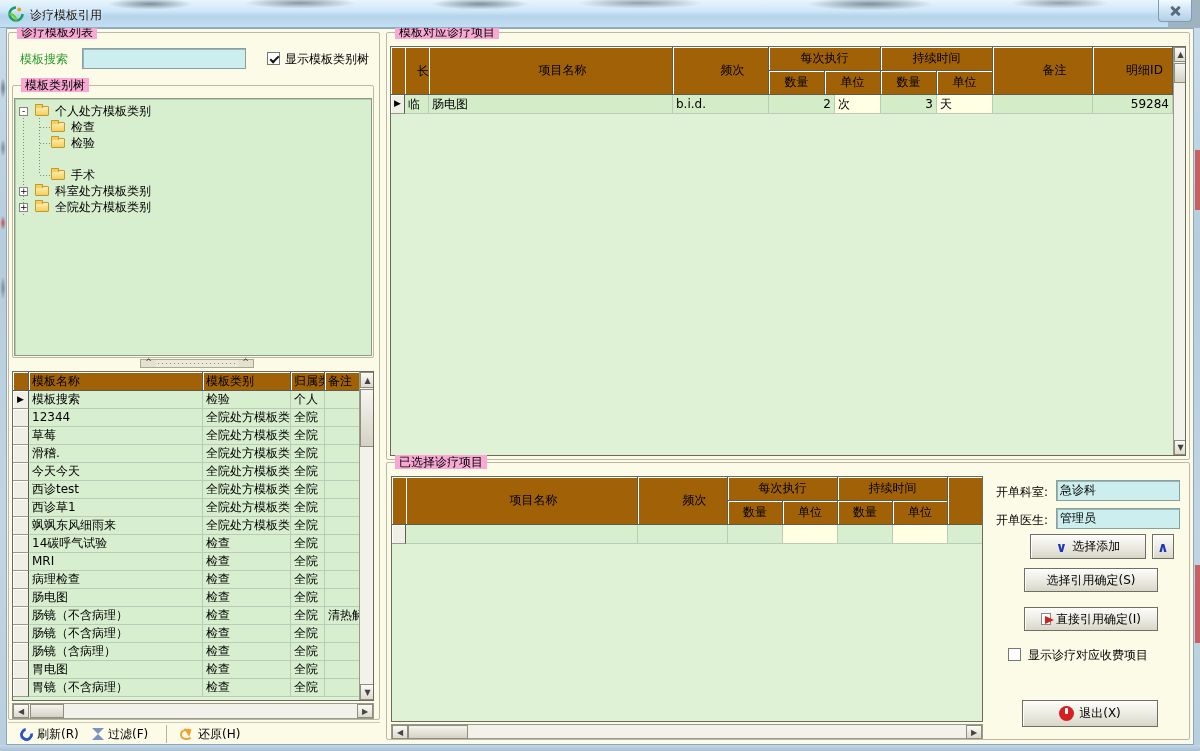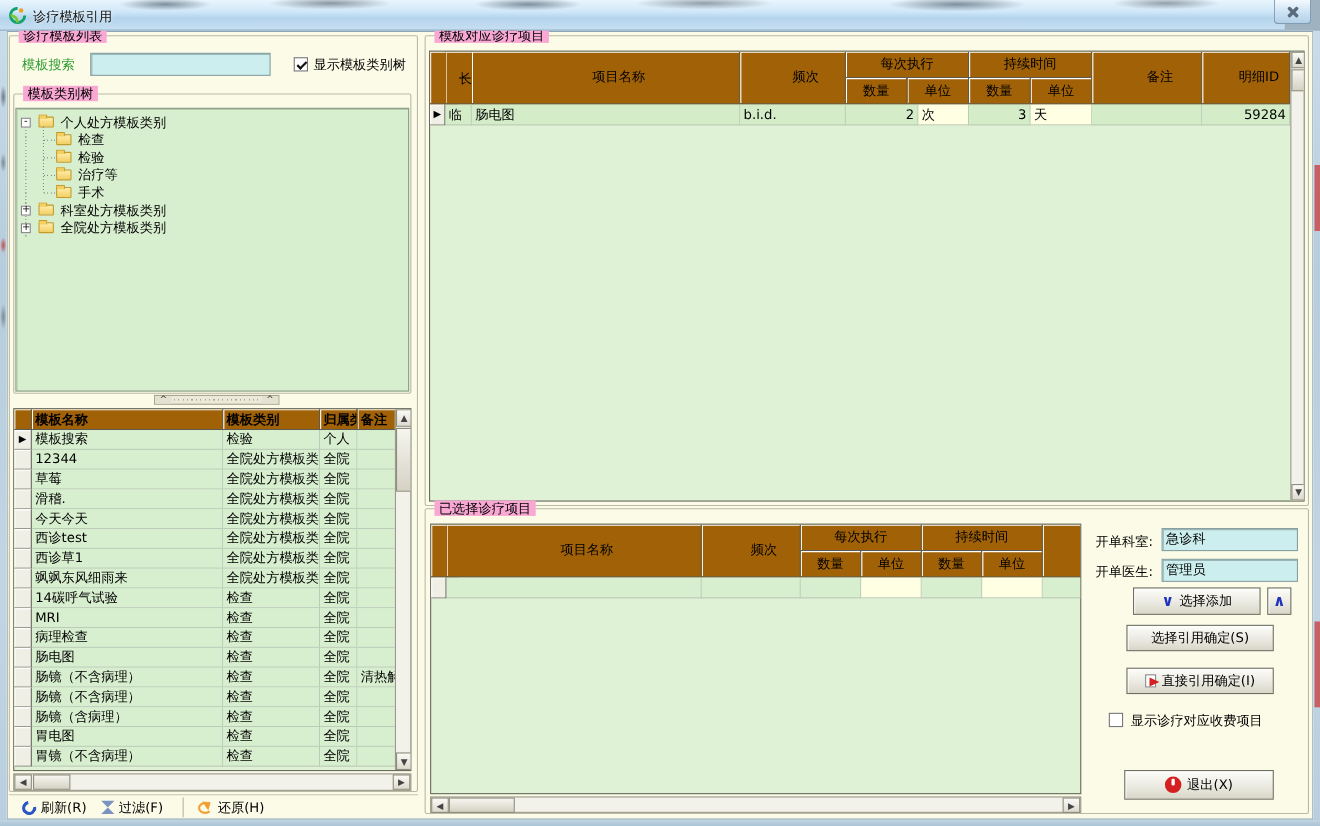--- a/index.html
+++ b/index.html
@@ -91,21 +91,21 @@
   .cell{ border-right:1px solid #bccab8; border-bottom:1px solid #bccab8; overflow:hidden; white-space:nowrap;
     padding:0 3px; line-height:17px; }
   .ind-cell{ background:#f0efe6; border-right:1px solid #5c5c52; border-bottom:1px solid #9a9a8c;
     box-shadow:inset 1px 1px 0 #fff; text-align:center; }
   .marker{ font-size:9px; line-height:17px; color:#000; }
 
   
   .ltable{ left:6px; top:343px; width:362px; height:330px; }
   .ltable .row{ display:flex; height:18px; }
   .ltable .hrow{ display:flex; height:19px; }
-  .ltable .hdr-cell{ justify-content:flex-start; padding:0 3px;font-weight:bold; }
+  .ltable .hdr-cell{ justify-content:flex-start; padding:0 3px; }
   .lt-c0{ width:16px; flex:none; } .lt-c1{ width:174px; flex:none; } .lt-c2{ width:88px; flex:none; }
   .lt-c3{ width:34px; flex:none; } .lt-c4{ width:34px; flex:none; border-right:none; }
   .ltable .cell{ background:#d8efcf; line-height:16px; }
 
   
   .sb{ position:absolute; background:#f2f1ea; border:1px solid #9a9a8a; }
   .sb-btn{ position:absolute; background:linear-gradient(180deg,#fbfaf5,#dddace); border:1px solid #8e8e7e;
     color:#444; font-size:8px; text-align:center; cursor:pointer; display:flex; align-items:center; justify-content:center; }
   .sb-thumb{ position:absolute; background:linear-gradient(180deg,#f6f5ef,#d5d2c4); border:1px solid #8e8e7e; cursor:grab; }
 
@@ -226,25 +226,20 @@
         <div class="tree-row" style="top: 20px;">
           <span class="dotline-h" style="left: 25px; top: 8px; width: 10px;"></span>
           <span class="folder" style="left: 36px;"></span>
           <span class="tree-label" style="left: 56px;">检查</span>
         </div>
         <div class="tree-row" style="top: 36px;">
           <span class="dotline-h" style="left: 25px; top: 8px; width: 10px;"></span>
           <span class="folder" style="left: 36px;"></span>
           <span class="tree-label" style="left: 56px;">检验</span>
         </div>
-        <div class="tree-row" style="top: 52px;">
-          <span class="dotline-h" style="left: 25px; top: 8px; width: 10px;"></span>
-          <span class="folder" style="left: 36px;"></span>
-          <span class="tree-label" style="left: 56px;">治疗等</span>
-        </div>
         <div class="tree-row" style="top: 68px;">
           <span class="dotline-h" style="left: 25px; top: 8px; width: 10px;"></span>
           <span class="folder" style="left: 36px;"></span>
           <span class="tree-label" style="left: 56px;">手术</span>
         </div>
         <div class="tree-row" style="top: 84px;">
           <span class="expander" style="left: 4px;">+</span>
           <span class="folder" style="left: 20px;"></span>
           <span class="tree-label" style="left: 40px;">科室处方模板类别</span>
         </div>

